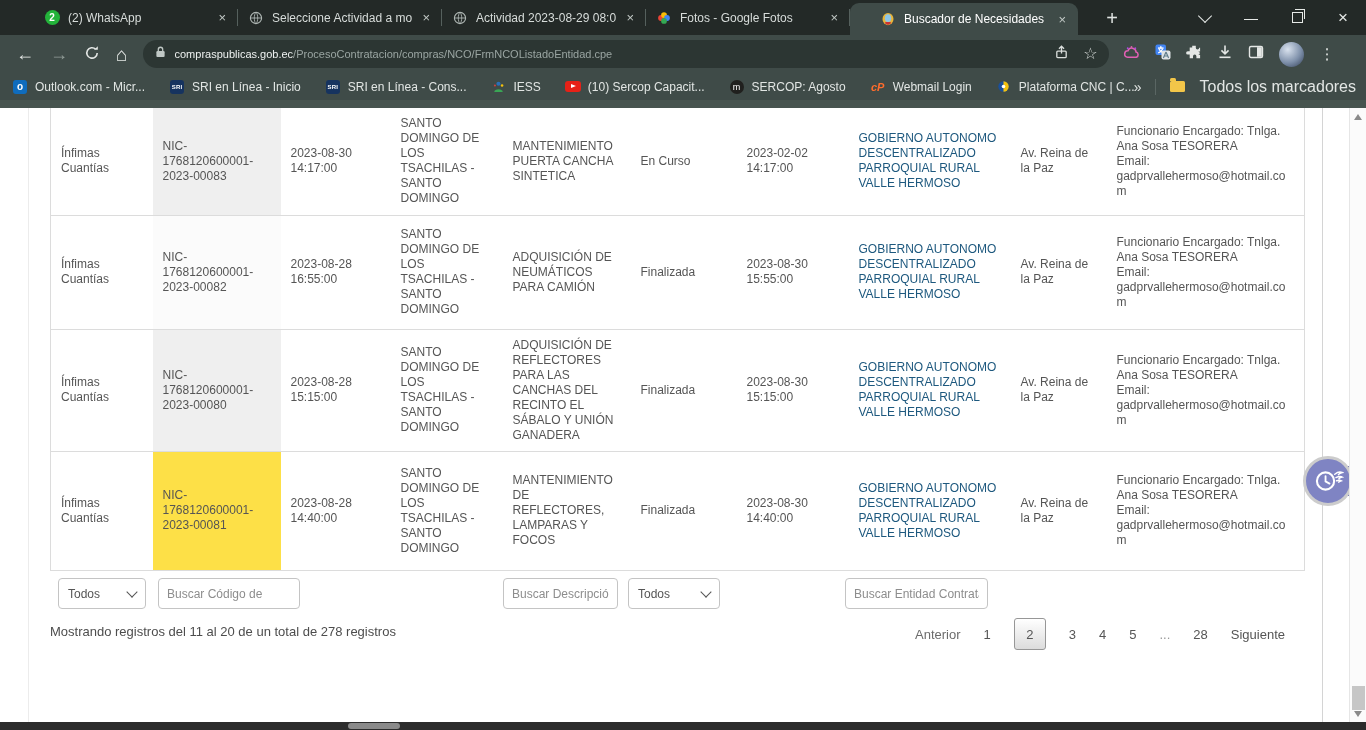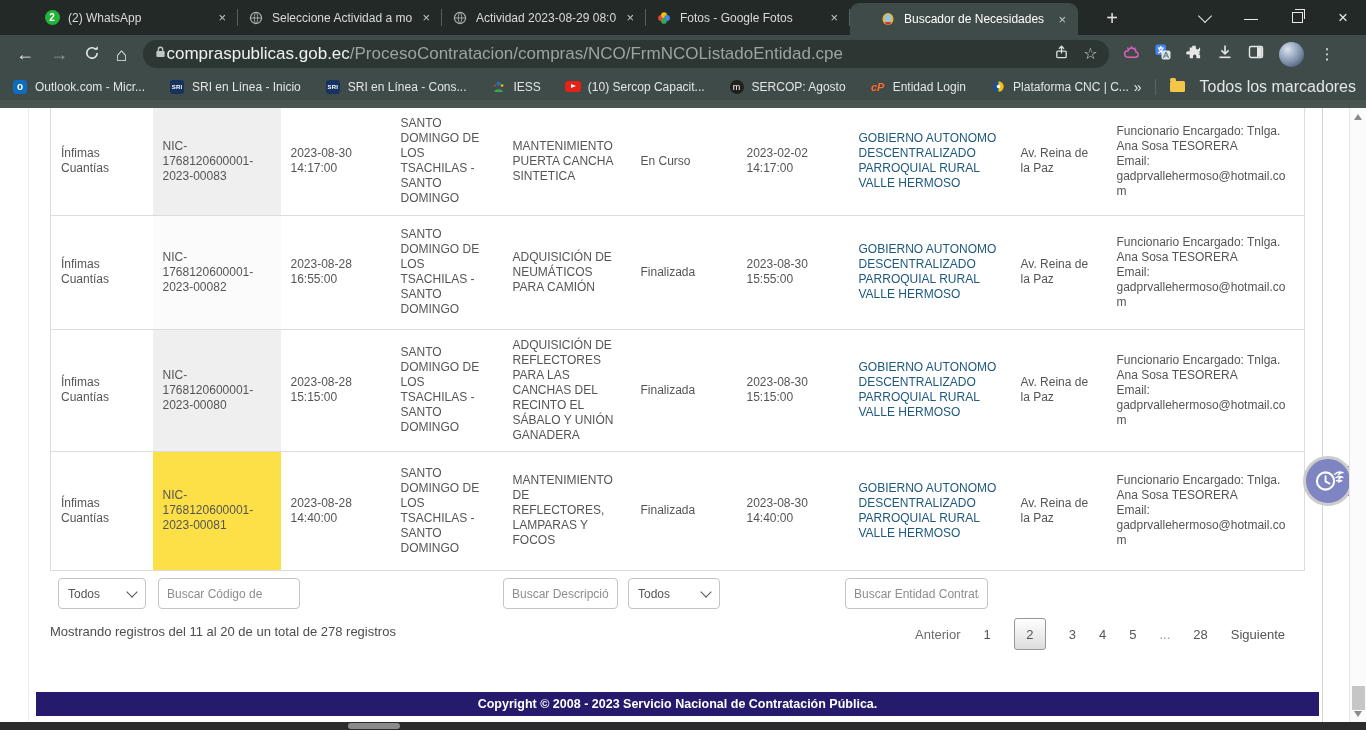--- a/index.html
+++ b/index.html
@@ -28,21 +28,21 @@
   .restore-box::before{content:"";position:absolute;left:2px;top:-4px;width:9px;height:9px;
              border:1.4px solid #e6e9e7;border-left:none;border-bottom:none;}
 
   
   .toolbar{position:absolute;left:0;top:35px;width:1366px;height:38px;background:#3f4b48;
            display:flex;align-items:center;}
   .navic{color:#e4e7e5;font-size:18px;margin-left:16px;cursor:pointer;line-height:1;}
   .navic.dim{color:#919c98;}
   .urlpill{margin-left:16px;width:966px;height:28px;border-radius:14px;background:#2c3633;
            display:flex;align-items:center;box-sizing:border-box;padding:0 12px;}
-  .urltext{font-size:17px;white-space:nowrap;overflow:hidden;flex:1;}
+  .urltext{font-size:11px;margin-left:8px;white-space:nowrap;overflow:hidden;flex:1;}
   .urltext .dom{color:#eef1f0;}
   .urltext .path{color:#9aa5a2;}
   .pill-ic{margin-left:14px;}
   .extbar{display:flex;align-items:center;gap:15px;margin-left:14px;}
   .avatar{width:25px;height:25px;border-radius:50%;
           background:radial-gradient(circle at 35% 30%,#d9e2ee,#7e90aa 55%,#2f3c54);}
   .dots{color:#e4e7e5;font-size:15px;}
 
   
   .bmbar{position:absolute;left:0;top:73px;width:1366px;height:27px;background:#3f4b48;
@@ -298,21 +298,21 @@
     <div class="bm">
       <span class="bm-ico">
           <span class="sercop">m</span>
         </span>
       <span>SERCOP: Agosto</span>
     </div>
     <div class="bm">
       <span class="bm-ico">
           <span class="cpanel">cP</span>
         </span>
-      <span>Entidad Login</span>
+      <span>Webmail Login</span>
     </div>
     <div class="bm">
       <span class="bm-ico">
         <svg width="13" height="13" viewBox="0 0 16 16">
             <circle cx="8" cy="8" r="6.4" fill="#1a4f9c"></circle>
             <path d="M8 1.6a6.4 6.4 0 0 1 0 12.8z" fill="#f4c20d"></path>
             <circle cx="8" cy="8" r="2.2" fill="#fff"></circle>
           </svg>
       </span>
       <span>Plataforma CNC | C...</span>
@@ -427,23 +427,20 @@
       <span class="pg">1</span>
       <span class="pg active">2</span>
       <span class="pg">3</span>
       <span class="pg">4</span>
       <span class="pg">5</span>
       <span class="pg ell">...</span>
       <span class="pg">28</span>
       <span class="pg">Siguiente</span>
     </div>
 
-    <div class="footerbar">
-      <span>Copyright © 2008 - 2023 Servicio Nacional de Contratación Pública.</span>
-    </div>
 
     <div class="float-tab"></div>
     <div class="float-btn">
       <svg width="32" height="30" viewBox="0 0 26 24">
         <circle cx="11" cy="12" r="7" stroke="#fff" stroke-width="1.7" fill="none"></circle>
         <path d="M11 8v4.3l3.2 1.8" stroke="#fff" stroke-width="1.5" fill="none" stroke-linecap="round"></path>
         <path d="M18.5 6.5c2.2-1.8 4.6-2 6-1.4-1.2.2-2.4.9-3 1.7M19.5 9.2c2-1 4-1 5-.4-1 .2-2 .7-2.6 1.4M20 11.8c1.6-.6 3-.5 3.8 0-.8.2-1.6.6-2 1.1" stroke="#fff" stroke-width="1.2" fill="none" stroke-linecap="round"></path>
       </svg>
     </div>
   </div>

